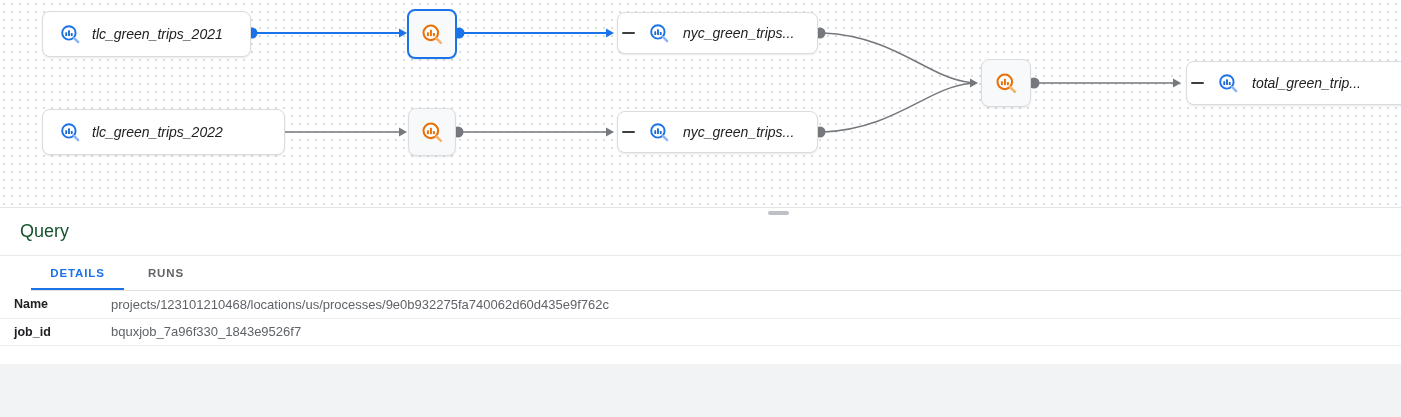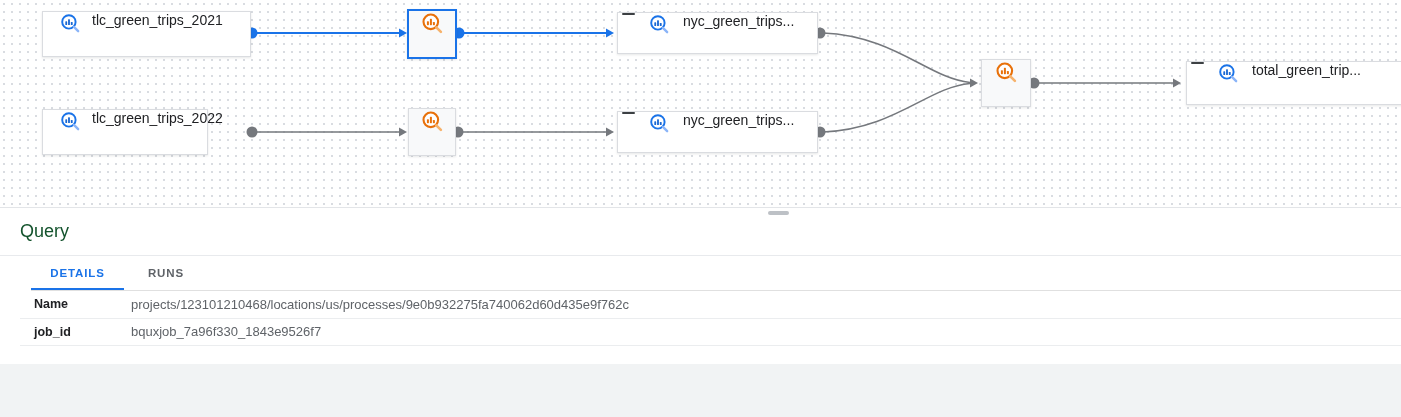--- a/index.html
+++ b/index.html
@@ -9,24 +9,25 @@
   
   .canvas {
     position:absolute; left:0; top:0; width:1401px; height:208px;
     background-color:#fff;
     background-image:radial-gradient(circle, #d9dce1 1.1px, transparent 1.3px);
     background-size:8px 8px;
     border-bottom:1px solid #e3e5e8;
   }
   .edges { position:absolute; left:0; top:0; }
   .node {
-    position:absolute; display:flex; 
-    background:#fff; border:1px solid #dadce0; border-radius:0;
+    position:absolute; display:flex; align-items:center;
+    background:#fff; border:1px solid #dadce0; border-radius:8px;
     box-shadow:0 1px 2px rgba(60,64,67,.12);
     cursor:pointer;
+    font-style:italic;
   }
   .node .nlabel {
     font-size:14px; font-weight:500; color:#202124; white-space:nowrap;
   }
   .tnode { padding-left:16px; gap:11px; }
   .cnode { padding-left:4px; gap:13px; }
   .pnode { justify-content:center; background:#f8f9fa; padding-left:0; }
   .pnode.selected { border:2px solid #1a73e8; }
   .minus { width:13px; height:2px; background:#3c4043; border-radius:1px; flex:none; }
   .bqicon { flex:none; display:block; }
@@ -40,21 +41,21 @@
   .phead { height:48px; display:flex; align-items:center; padding-left:20px;
            border-bottom:1px solid #e8eaed; }
   .ptitle { font-size:18px; color:#14532d; }
   .tabs { display:flex; height:35px; border-bottom:1px solid #e0e0e0;margin-left:31px; }
   .tab { display:flex; align-items:center; justify-content:center;
          font-size:11.5px; font-weight:700; letter-spacing:.9px;
          color:#5f6368; cursor:pointer; }
   .tab.t1 { width:93px; }
   .tab.t2 { width:84px; }
   .tab.active { color:#1a73e8; box-shadow:inset 0 -2px 0 #1a73e8; }
-  .drow { display:flex; align-items:center; height:27.5px; border-bottom:1px solid #ebedef;margin-left:20px; }
+  .drow { display:flex; align-items:center; height:27.5px; border-bottom:1px solid #ebedef; }
   .dlabel { width:111px; padding-left:14px; font-size:12.5px; font-weight:700; color:#202124; }
   .dvalue { font-size:13px; color:#5f6368; white-space:nowrap;text-align:right; }
 
   
   .code {
     position:absolute; left:0; top:364px; width:1401px; height:53px;
     background:#f1f3f4; padding:13px 0 0 20px;
     font-family:"DejaVu Sans Mono","Liberation Mono",monospace;
     font-size:12.5px; line-height:19.5px; color:#202124; white-space:pre;
   }
@@ -132,21 +133,21 @@
       <svg class="bqicon" width="22" height="22" viewBox="0 0 24 24">
         <circle cx="10.8" cy="10.8" r="7.3" fill="#fff" stroke="#1a73e8" stroke-width="2.1"></circle>
         <path d="M16.3 16.3 L20.9 20.9" stroke="#8ab4f8" stroke-width="2.6" stroke-linecap="round"></path>
         <rect x="6.9" y="10.2" width="2" height="4" rx="0.6" fill="#1967d2"></rect>
         <rect x="9.9" y="7.8" width="2" height="6.4" rx="0.6" fill="#1967d2"></rect>
         <rect x="12.9" y="10.9" width="2" height="3.3" rx="0.6" fill="#1967d2"></rect>
       </svg>
       <span class="nlabel">nyc_green_trips...</span>
     </div>
 
-    <div class="node tnode" style="left:42px;top:109px;width:166px;height:46px">
+    <div class="node tnode" style="left:42px;top:109px;width:243px;height:46px">
       <svg class="bqicon" width="22" height="22" viewBox="0 0 24 24">
         <circle cx="10.8" cy="10.8" r="7.3" fill="#fff" stroke="#1a73e8" stroke-width="2.1"></circle>
         <path d="M16.3 16.3 L20.9 20.9" stroke="#8ab4f8" stroke-width="2.6" stroke-linecap="round"></path>
         <rect x="6.9" y="10.2" width="2" height="4" rx="0.6" fill="#1967d2"></rect>
         <rect x="9.9" y="7.8" width="2" height="6.4" rx="0.6" fill="#1967d2"></rect>
         <rect x="12.9" y="10.9" width="2" height="3.3" rx="0.6" fill="#1967d2"></rect>
       </svg>
       <span class="nlabel">tlc_green_trips_2022</span>
     </div>
 

